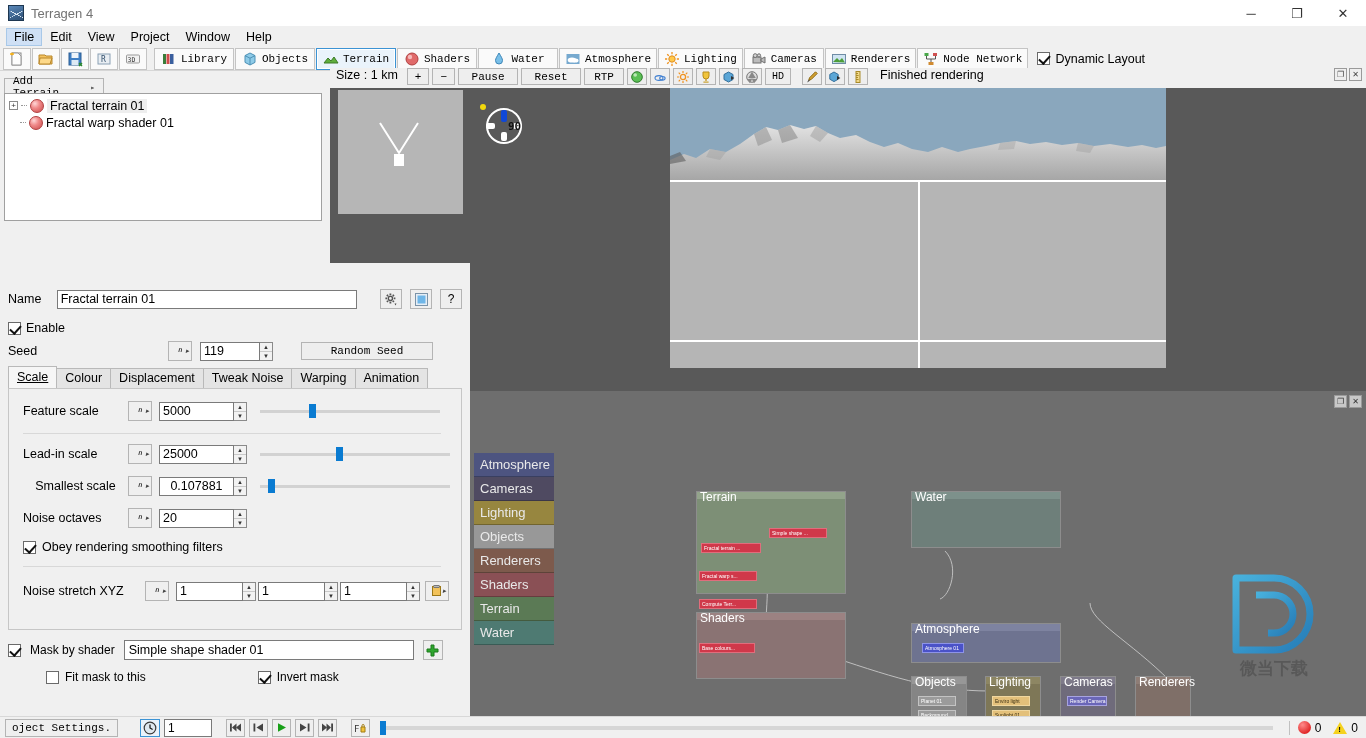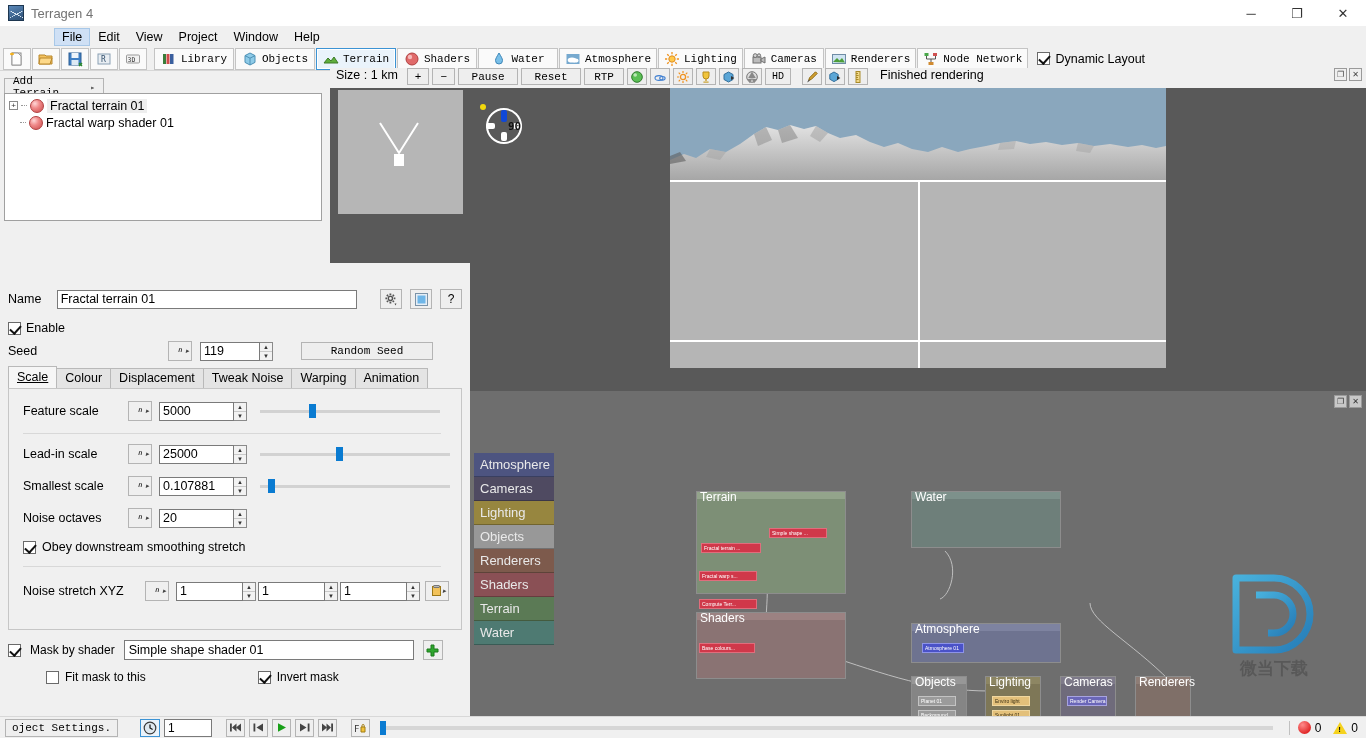--- a/index.html
+++ b/index.html
@@ -30,21 +30,21 @@
       linear-gradient(to top left, transparent 48%, #cfe0ef 49%, #cfe0ef 54%, transparent 55%);
   }
   .titlebar .title { font-size:13px; color:#737373; }
   .wincontrols { margin-left:auto; display:flex; height:27px; }
   .wincontrols div {
     width:46px; height:27px; display:flex; align-items:center; justify-content:center;
     font-size:13px; color:#333;
   }
 
   
-  .menubar { height:20px; display:flex; align-items:center; padding-left:6px; background:#f0f0f0;margin-left:48px; }
+  .menubar { height:20px; display:flex; align-items:center; padding-left:6px; background:#f0f0f0; }
   .menubar span {
     padding:2px 8px; font-size:12.5px; color:#000; line-height:14px;
   }
   .menubar span.active { background:#cfe0f5; border:1px solid #a8c8e8; padding:1px 7px; }
 
   
   .toolbar {
     height:24px; background:#f0f0f0; display:flex; align-items:center;
     padding-left:3px; gap:1px; border-bottom:1px solid #d6d6d6;
   }
@@ -716,21 +716,21 @@
               <i>▲</i>
               <i>▼</i>
             </span>
           <span style="width:13px"></span>
           <span class="slider" style="width:190px;flex:none;">
             <span class="track"></span>
               <span class="knob" style="left:40%"></span>
           </span>
         </div>
 
-        <div class="prow" style="gap:0;">
+        <div class="prow" style="gap:0;text-align:center;">
           <span class="plabel" style="width:105px;">Smallest scale</span>
           <span class="fbtn">ⁿ<span class="tri">▸</span></span>
           <span style="width:7px"></span>
           <span class="tin" style="width:75px;">0.107881</span>
           <span class="spin">
               <i>▲</i>
               <i>▼</i>
             </span>
           <span style="width:13px"></span>
           <span class="slider" style="width:190px;flex:none;">
@@ -745,21 +745,21 @@
           <span style="width:7px"></span>
           <span class="tin" style="width:75px;">20</span>
           <span class="spin">
               <i>▲</i>
               <i>▼</i>
             </span>
         </div>
 
         <div class="chk2" style="margin-top:10px;">
           <span class="cbox on"></span>
-          <span>Obey downstream smoothing stretch</span>
+          <span>Obey rendering smoothing filters</span>
         </div>
 
         <div class="hline" style="margin:12px 10px 14px 0;"></div>
 
         <div class="prow" style="gap:0;">
           <span class="plabel" style="width:122px;">Noise stretch XYZ</span>
           <span class="fbtn">ⁿ<span class="tri">▸</span></span>
           <span style="width:7px"></span>
           <span class="tin" style="width:67px;">1</span>
           <span class="spin">

